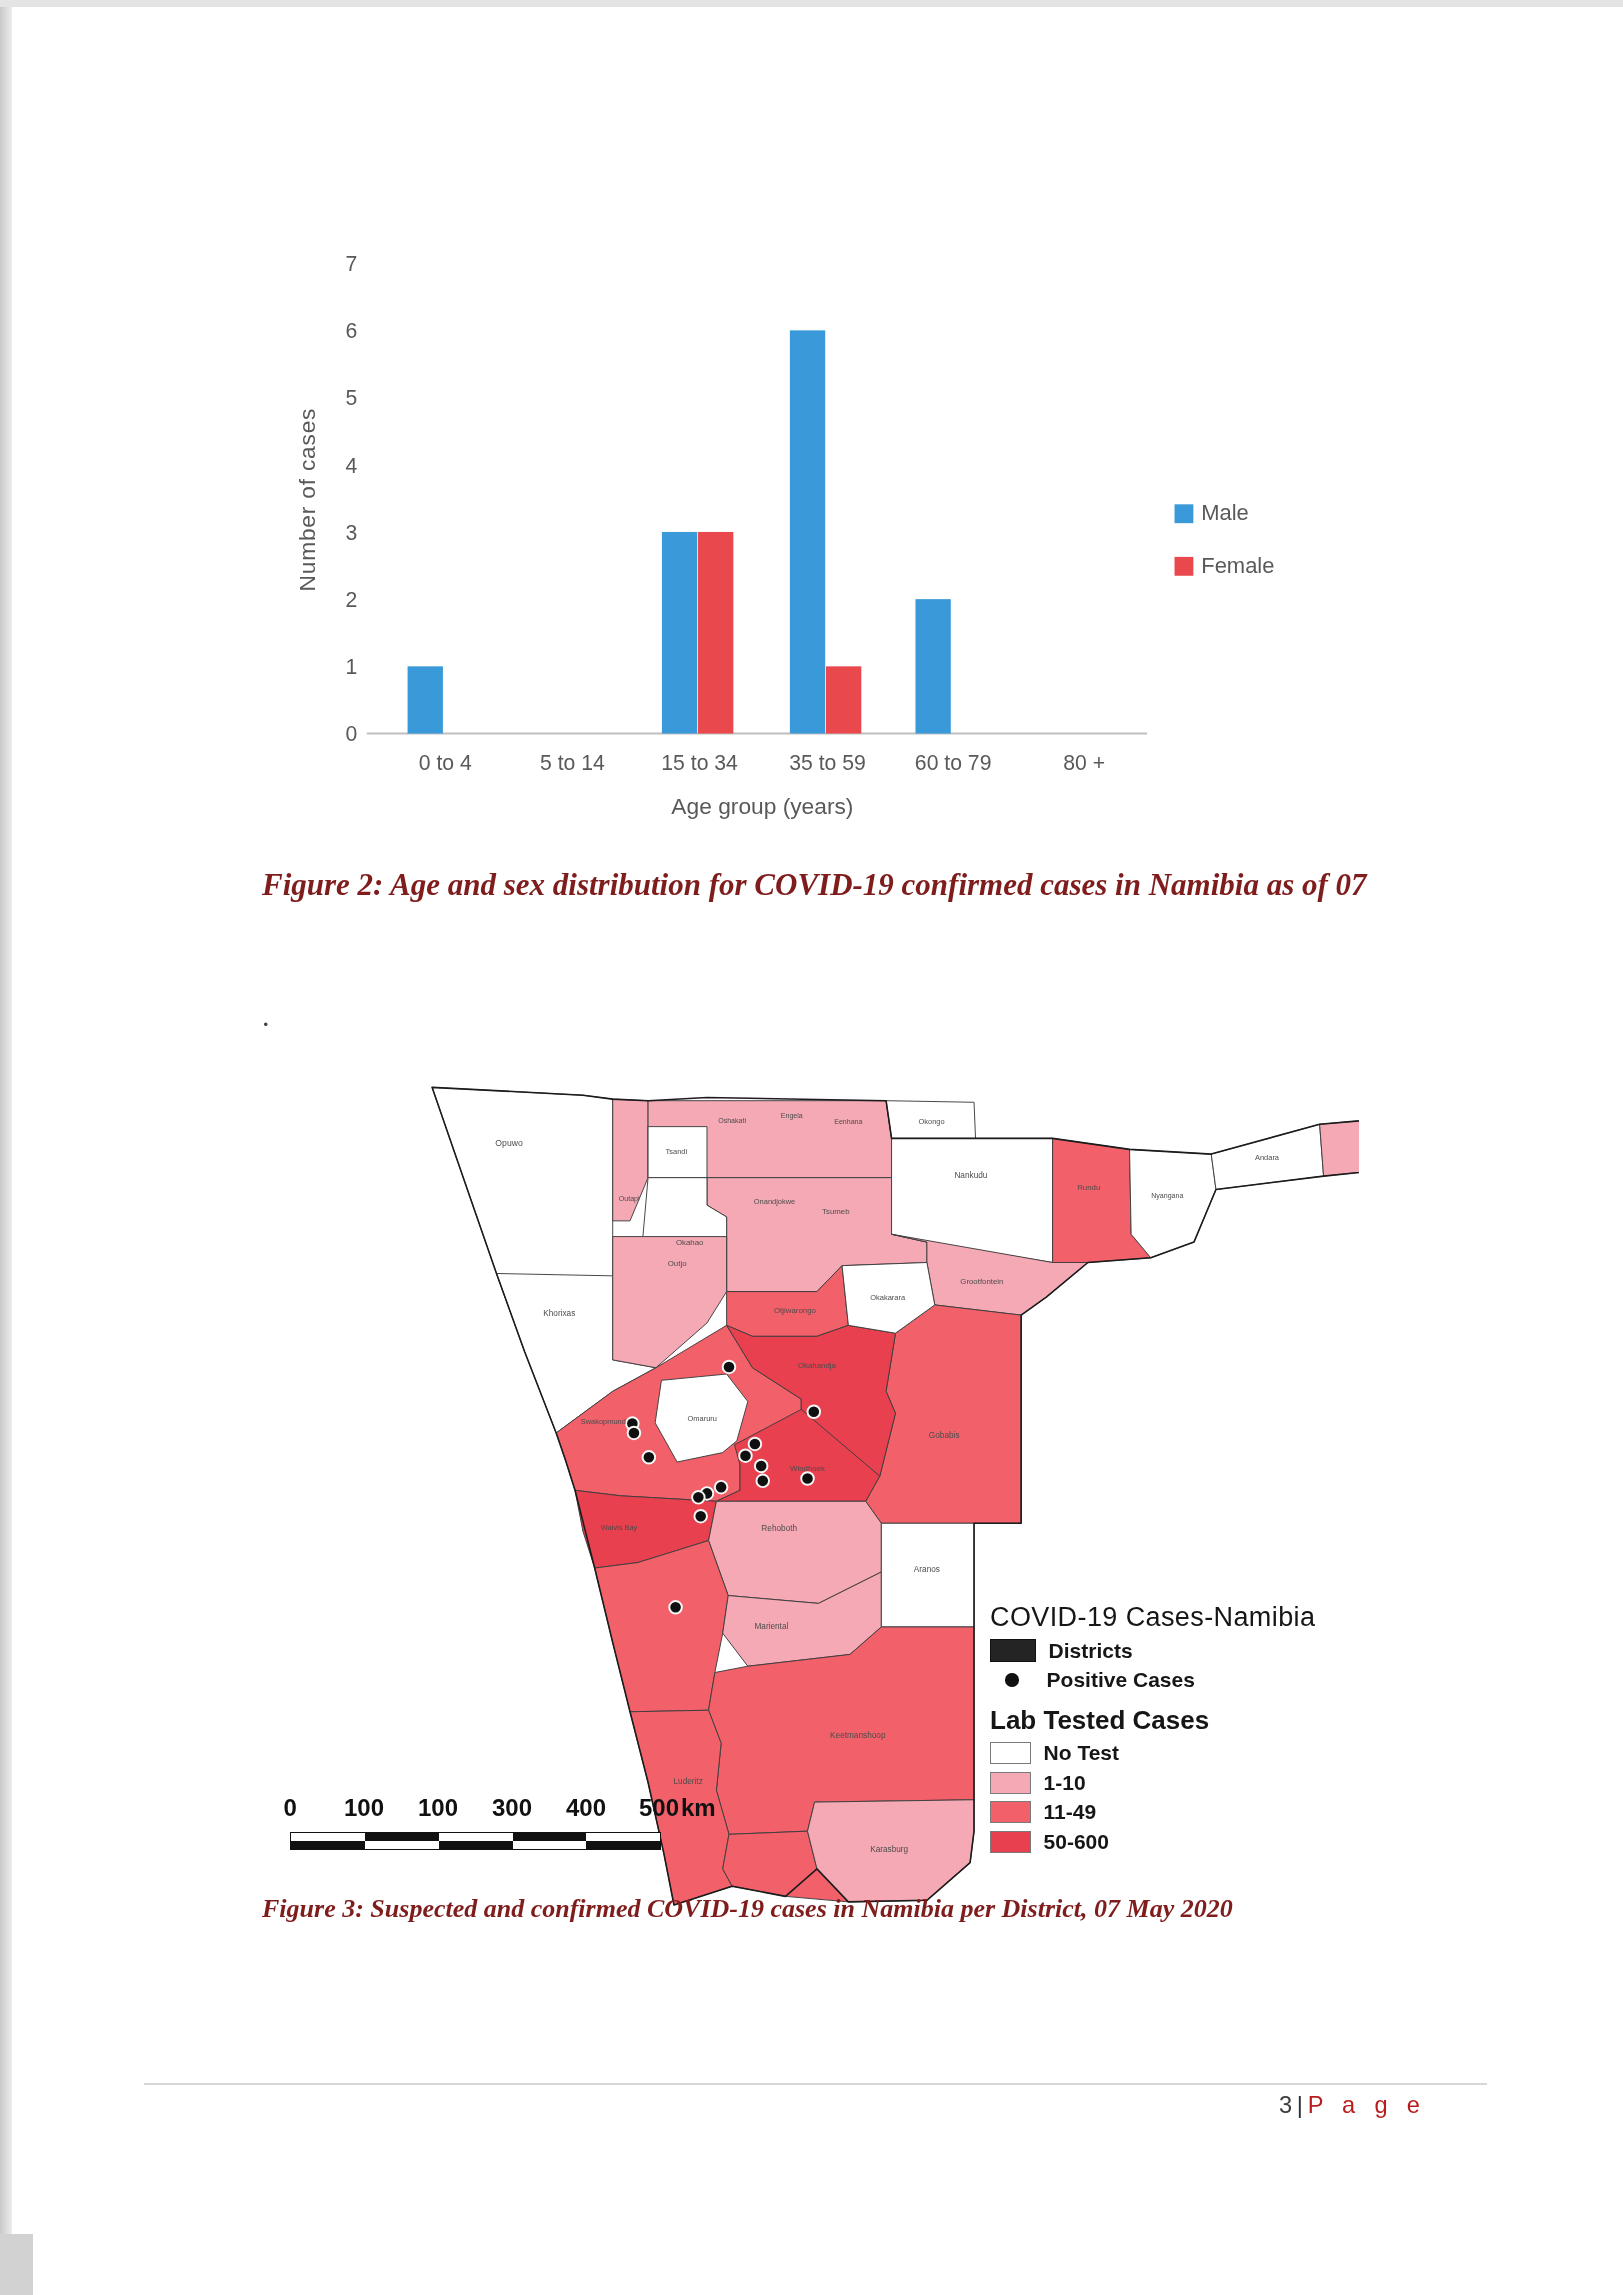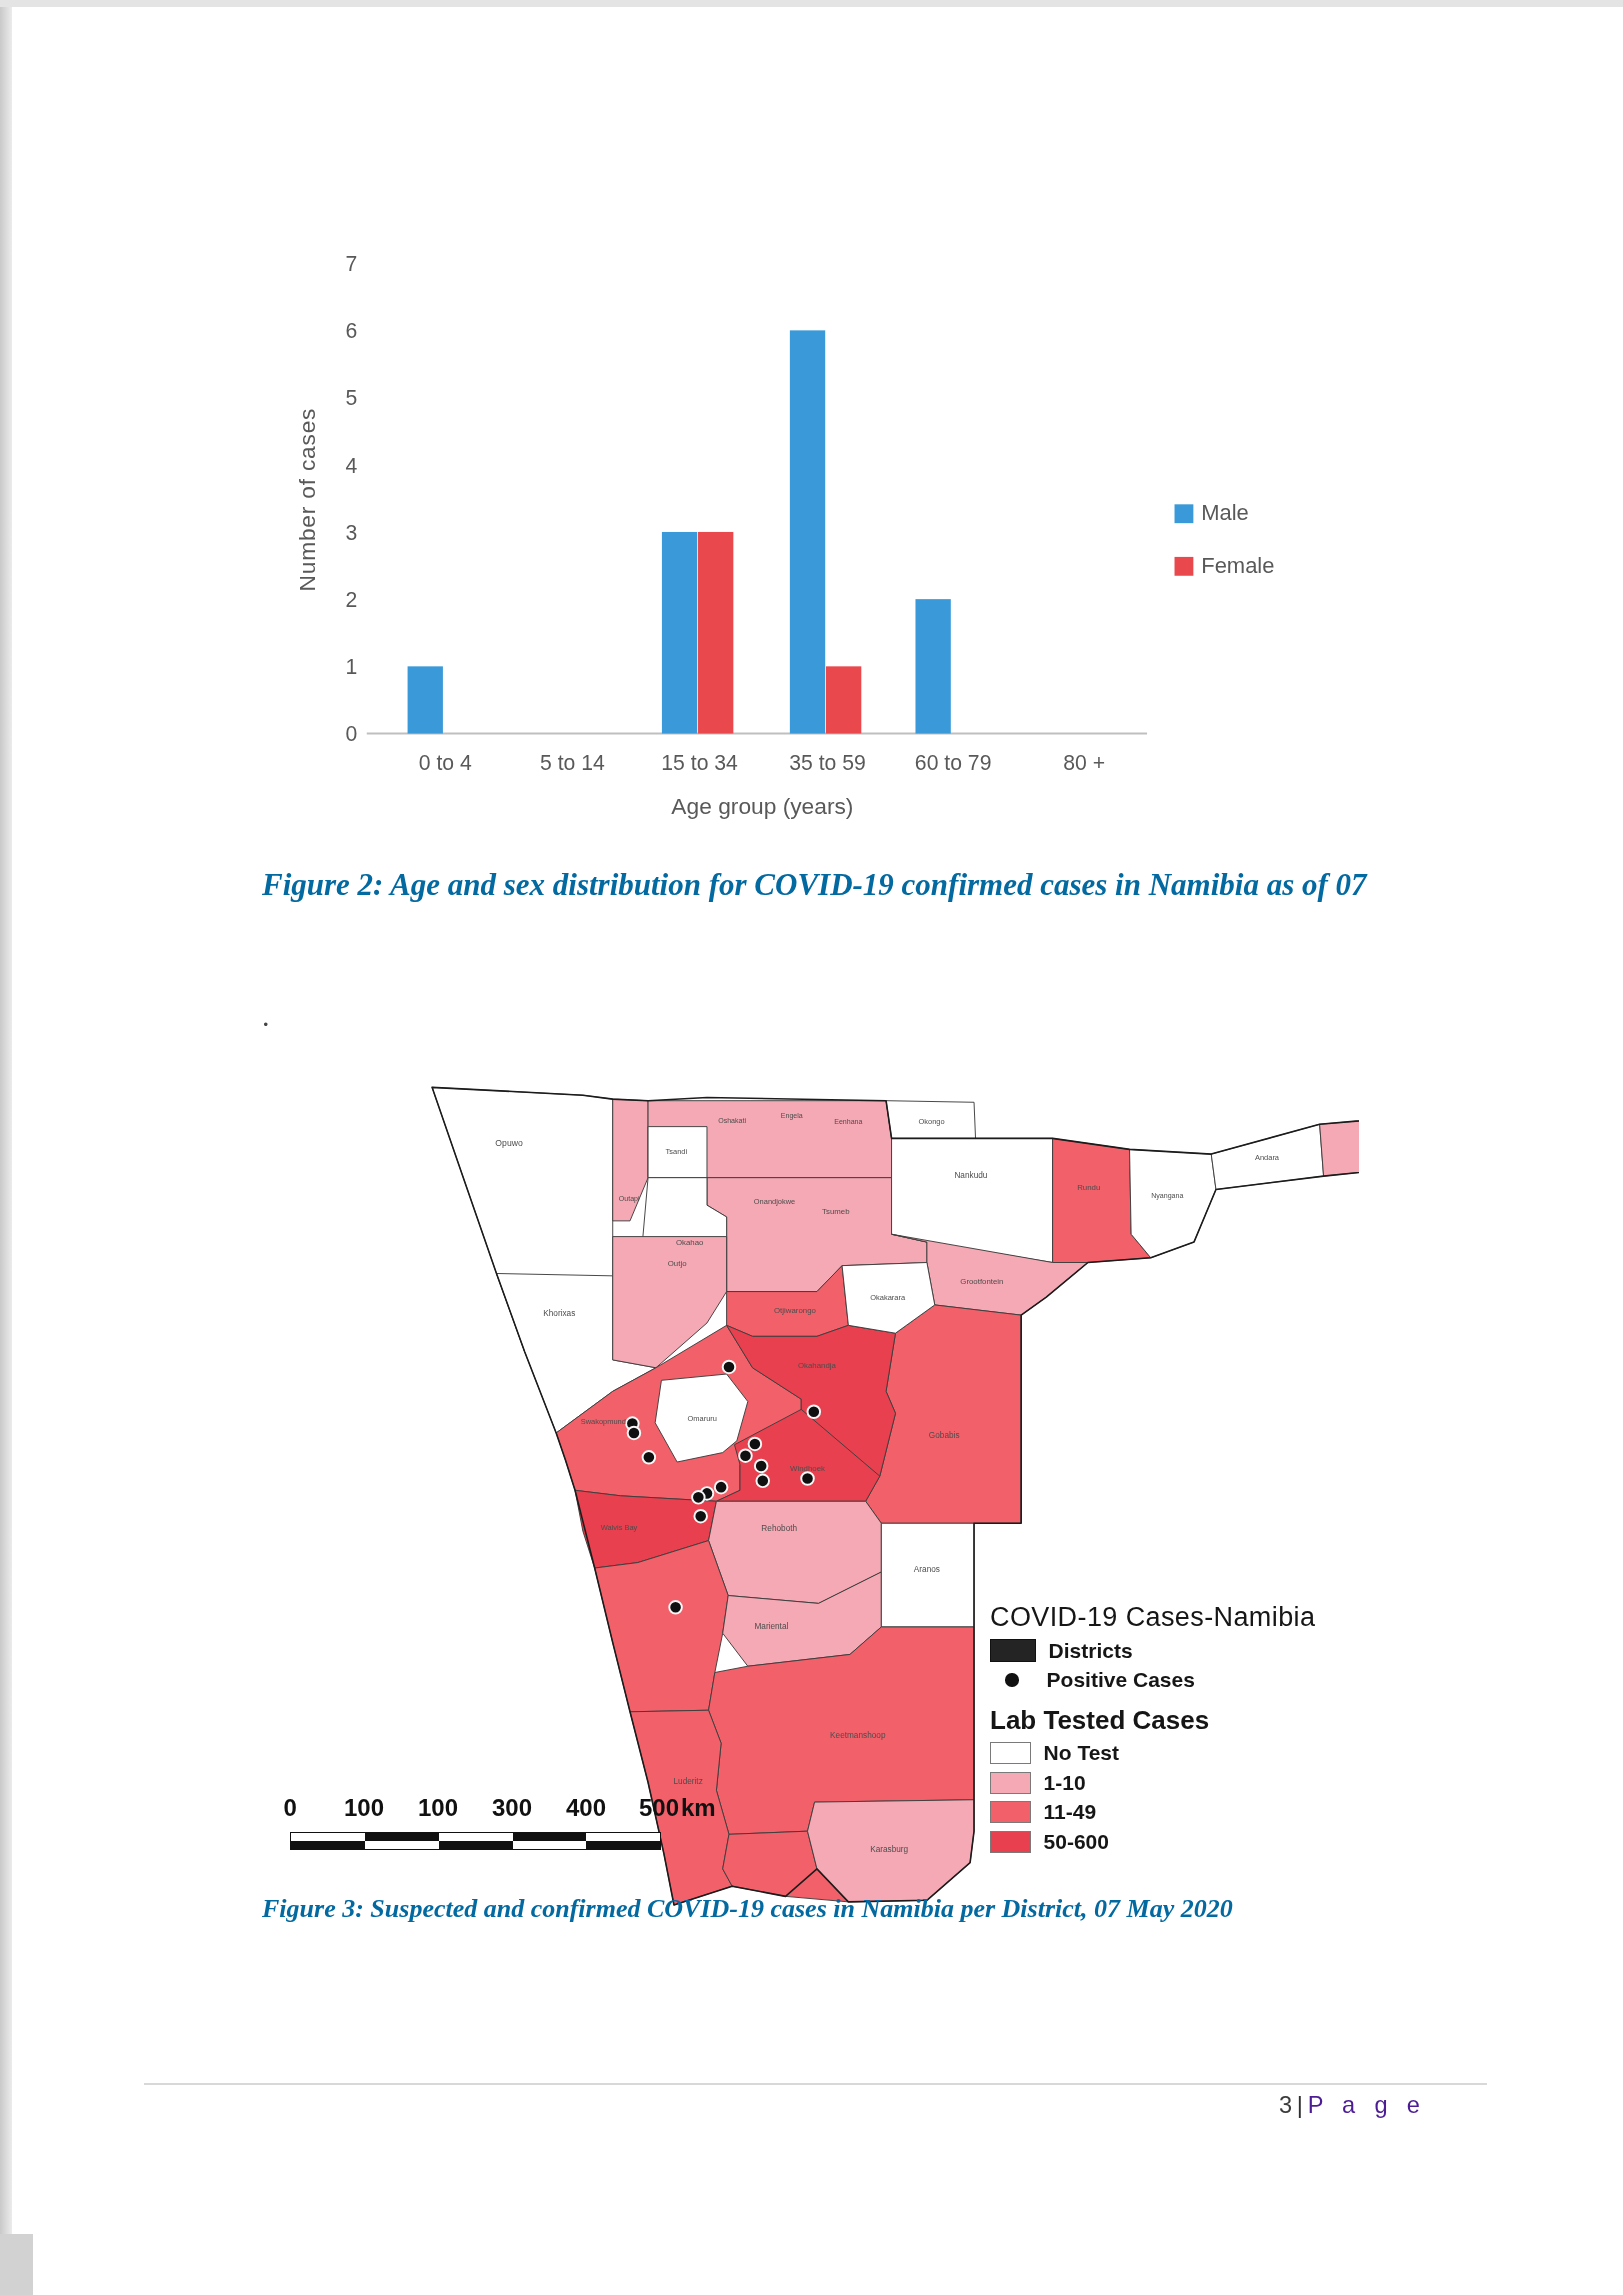--- a/index.html
+++ b/index.html
@@ -8,21 +8,21 @@
   
   .scan-left{position:absolute;left:0;top:0;width:11.8px;height:100%;
              background:linear-gradient(to right,#c9c9c9,#ececec);}
   .scan-top{position:absolute;left:0;top:0;width:100%;height:7px;background:#e4e4e4;}
   .scan-corner{position:absolute;left:0;top:2234px;width:33px;height:61px;background:#d2d2d2;}
   
   #chart-svg{position:absolute;left:291px;top:228px;}
   #map-svg{position:absolute;left:377px;top:1052px;}
   
   .caption{position:absolute;font-family:"Liberation Serif",serif;font-weight:bold;font-style:italic;
-           color:#0369a1;}
+           color:#7f1d1d;}
   #fig2-caption{left:262px;top:860px;width:1202px;font-size:31px;line-height:1.62;}
   #fig3-caption{left:262px;top:1891px;width:1351px;font-size:26px;line-height:1.4;}
   .stray{position:absolute;left:262px;top:999px;font:30px "Liberation Serif",serif;color:#444;}
   
   #map-legend{position:absolute;left:990px;top:1602px;color:#161616;width:361px;}
   .ml-title{font-size:27px;font-weight:normal;letter-spacing:0.4px;margin-bottom:2px;}
   .ml-row{display:flex;align-items:center;gap:12.6px;margin:5.5px 0;}
   .ml-row .lab{font-size:21px;font-weight:bold;}
   .sw-districts{width:44px;height:20.4px;background:#242424;border:1.6px solid #111;}
   .sw-dotwrap{width:44px;display:flex;justify-content:center;}
@@ -33,21 +33,21 @@
   #scalebar{position:absolute;left:284px;top:1794px;width:471px;height:68px;color:#111;}
   .sb-num{position:absolute;top:0;font-size:24px;font-weight:bold;transform:translateX(-50%);}
   .sb-unit{position:absolute;top:0;font-size:24px;font-weight:bold;}
   .sb-bar{position:absolute;left:6.3px;top:38px;width:369px;border:1.6px solid #111;background:#fff;}
   .sb-row{display:flex;height:7.9px;}
   .sb-seg{width:74px;height:7.9px;}
   
   .foot-rule{position:absolute;left:144px;top:2083px;width:1343px;height:1.6px;background:#d8d8d8;}
   .footer{position:absolute;left:1279px;top:2092px;font-size:23.6px;color:#3c3c3c;}
   .footer .sep{margin:0 4.7px;color:#2e2e2e;}
-  .footer .pgword{color:#4c1d95;letter-spacing:6.3px;}
+  .footer .pgword{color:#b91c1c;letter-spacing:6.3px;}
 </style>
 </head>
 <body>
 
 <div class="page">
 
   <div class="scan-left"></div>
   <div class="scan-top"></div>
   <div class="scan-corner"></div>
 

